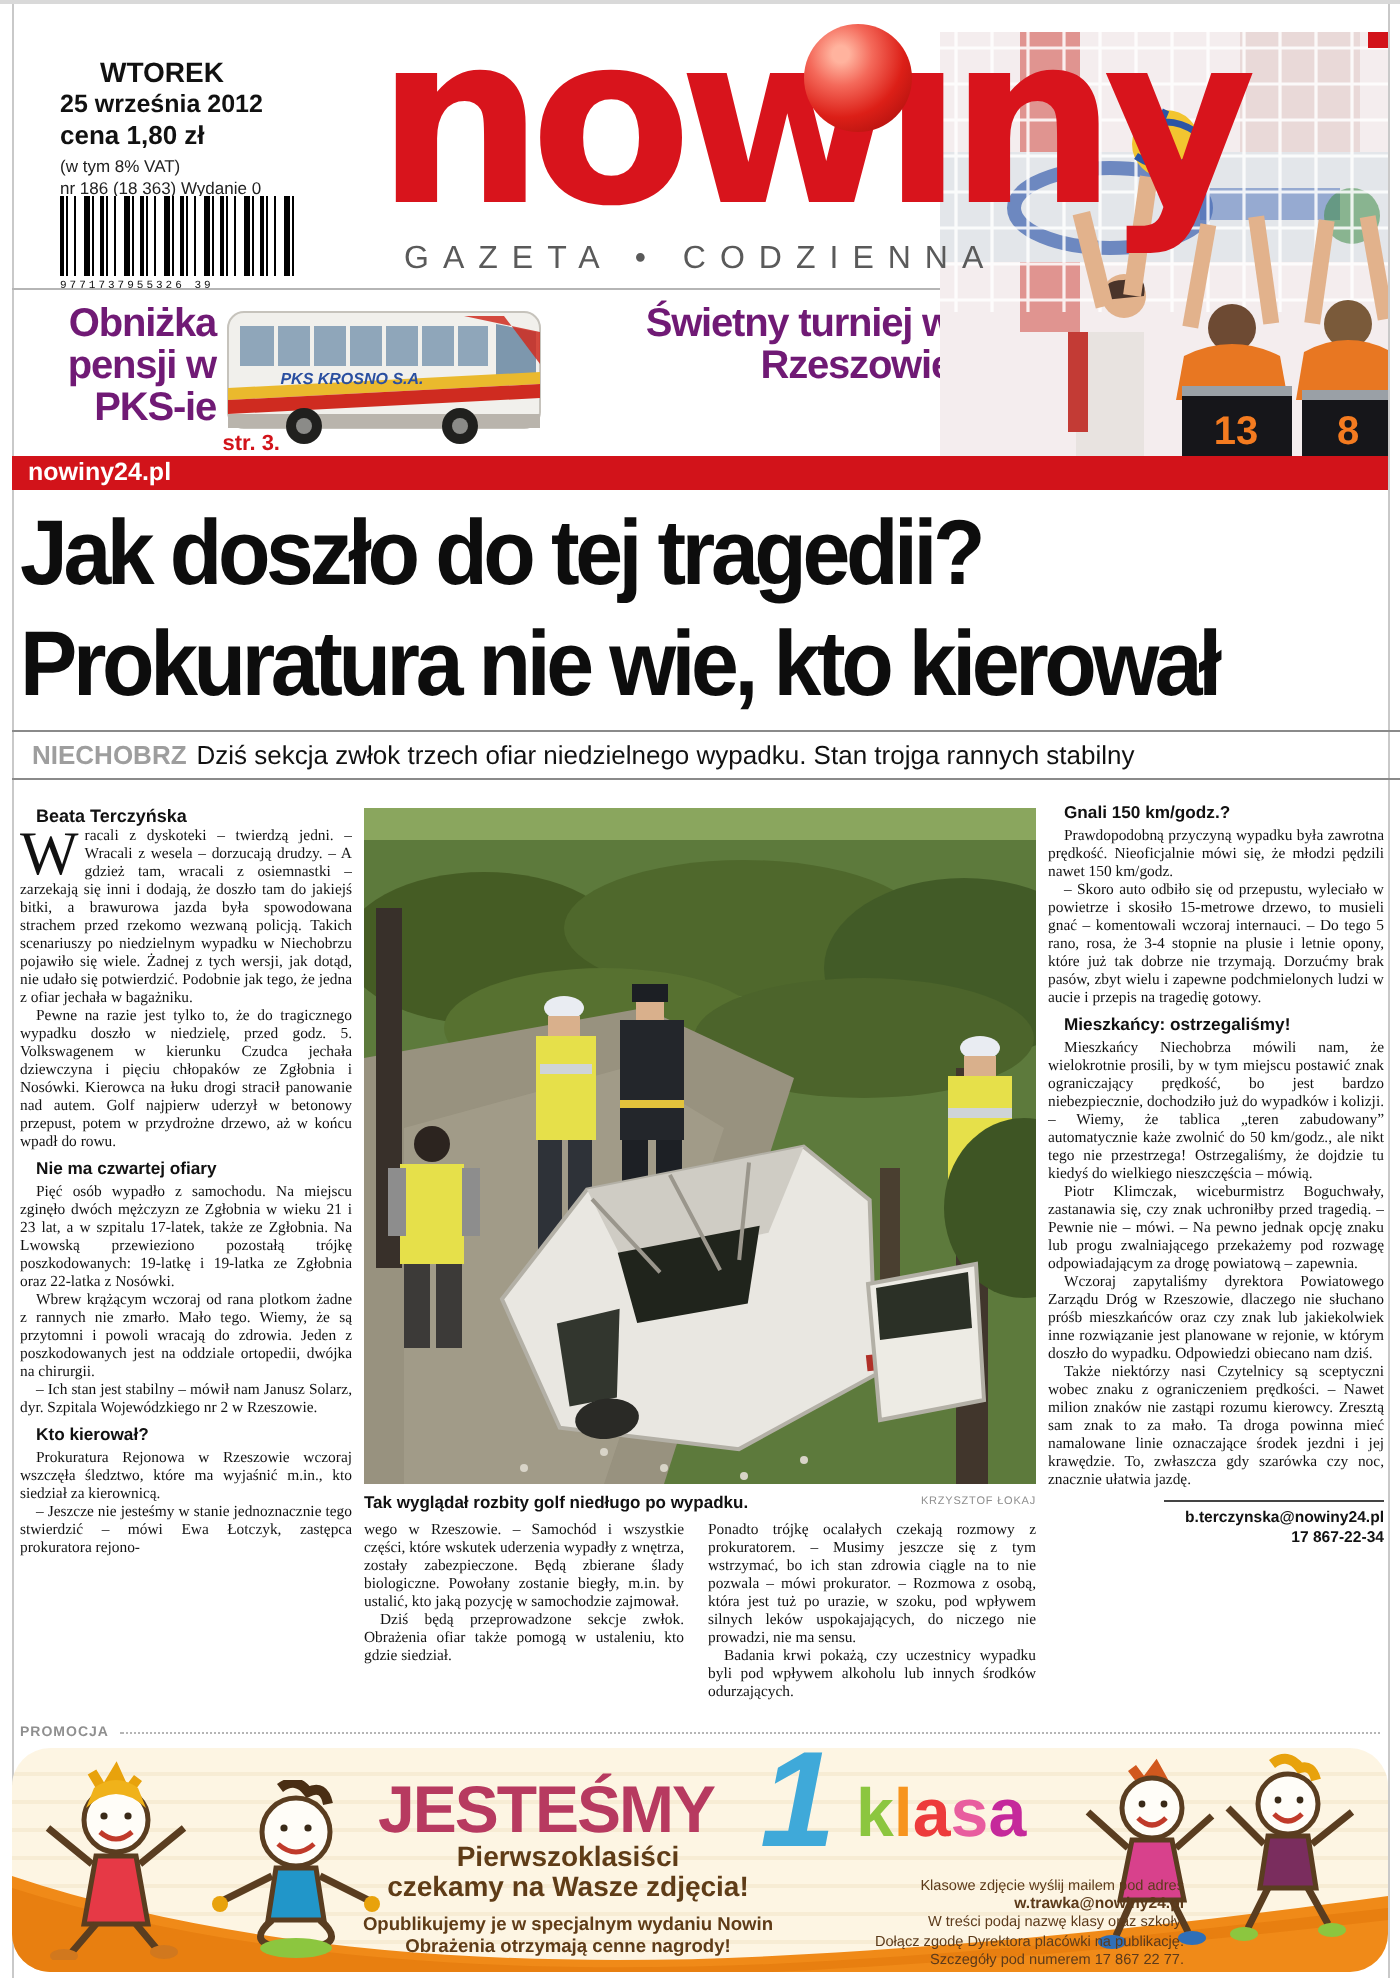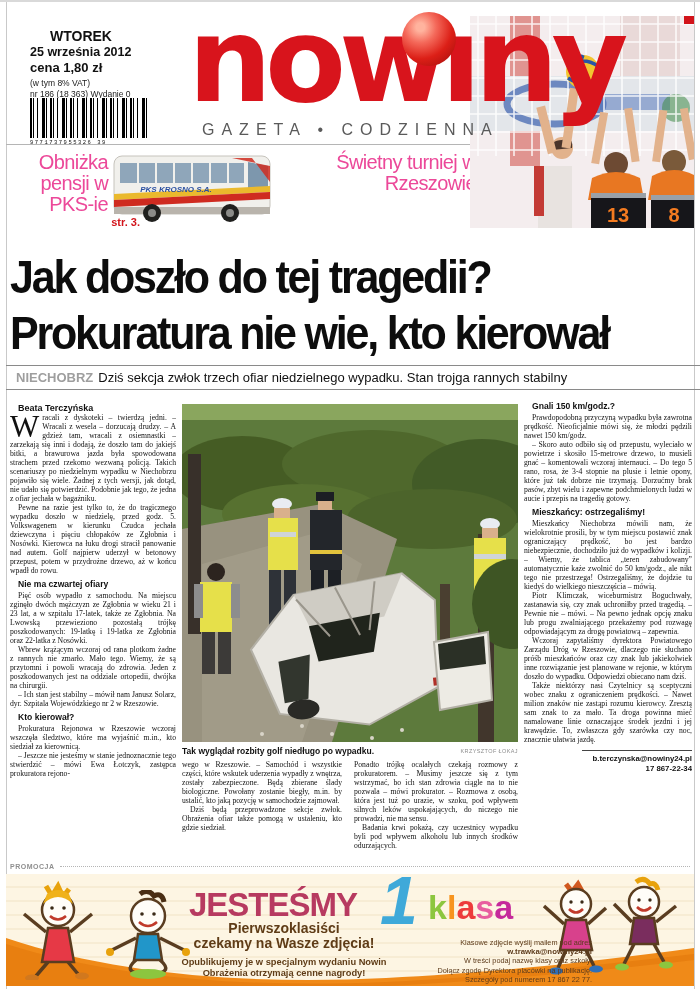--- a/index.html
+++ b/index.html
@@ -19,21 +19,21 @@
      background:repeating-linear-gradient(90deg,#000 0 2px,#fff 2px 3px,#000 3px 4px,#fff 4px 7px,#000 7px 8px,#fff 8px 12px,#000 12px 15px,#fff 15px 16px,#000 16px 17px,#fff 17px 20px);}
   .barcode-num{left:30px;top:137px;width:120px;font-size:5.5px;letter-spacing:1.5px;font-family:"Liberation Mono",monospace;}
   .logo{left:188px;top:2px;z-index:3;font-family:"DejaVu Sans",sans-serif;font-weight:bold;
         font-size:118px;line-height:112px;letter-spacing:-7px;color:#d8141c;}
   .logo-ball{left:402px;top:10px;width:54px;height:54px;border-radius:50%;z-index:4;
         background:radial-gradient(circle at 34% 28%,#ffb39e 0 8%,#f4695a 30%,#dc1f17 60%,#a40d0c 95%);}
   .tagline{left:202px;top:119px;z-index:3;font-size:16px;letter-spacing:7px;color:#5a5a5a;}
   .mast-rule{left:6px;top:142px;width:466px;height:1px;background:#b5b5b5;}
 
   
-  .teaser-title{font-weight:normal;font-size:20px;line-height:21px;letter-spacing:-0.6px;text-align:right;color:#ec4899;}
+  .teaser-title{font-weight:bold;font-size:20px;line-height:21px;letter-spacing:-0.6px;text-align:right;color:#701a75;}
   .pageref{color:#d2131a;font-weight:bold;font-size:11px;text-align:right;padding-left:32px;}
   .sitebar{left:6px;top:226px;width:688px;height:17px;background:#d2131a;z-index:5;}
   .sitebar span{display:block;padding-left:8px;color:#fff;font-weight:bold;font-size:12.5px;line-height:17px;}
 
   
   .headline{left:10px;top:247px;width:686px;font-weight:bold;color:#0d0d0d;
             font-size:43px;line-height:52px;letter-spacing:-2.2px;transform:scaleY(1.07);transform-origin:top left;}
   .kicker{left:6px;top:363px;width:676px;border-top:1px solid #8a8a8a;border-bottom:1px solid #8a8a8a;
           padding:4px 10px;font-size:13px;}
   .kicker b{color:#9e9e9e;margin-right:5px;}
@@ -49,21 +49,21 @@
   .credit{font-size:5.5px;color:#8d8d8d;letter-spacing:.4px;}
   .contact{margin-top:6px;text-align:right;font-family:"Liberation Sans",sans-serif;font-weight:bold;font-size:7.8px;line-height:10px;}
   .contact .rule{margin:0 0 3px auto;width:110px;height:1px;background:#444;}
 
   .promo-row{left:10px;top:861px;width:680px;display:flex;align-items:center;gap:6px;}
   .promo-row span{font-size:7px;font-weight:bold;color:#8f8f8f;letter-spacing:.5px;}
   .promo-row i{flex:1;border-top:1px dotted #b5b5b5;height:0;}
 
   
   .ad{left:6px;top:872px;width:688px;height:112px;overflow:hidden;
-      background:repeating-linear-gradient(180deg,#fdf5e3 0 12px,#f7ecd4 12px 14px);}
+      background:repeating-linear-gradient(180deg,#fdf5e3 0 12px,#f7ecd4 12px 14px);border-radius:19px;}
   .ad-title{left:183px;top:12px;font-size:33px;font-weight:bold;letter-spacing:-1px;color:#b73a60;}
   .ad-one{left:374px;top:-8px;font-size:68px;font-weight:bold;font-style:italic;color:#3fa9d9;line-height:68px;}
   .ad-klasa{left:422px;top:14px;font-size:34px;font-weight:bold;letter-spacing:0;}
   .ad-center{left:152px;top:47px;width:252px;text-align:center;color:#5f3c17;}
   .ad-center .big{font-size:14px;font-weight:bold;line-height:15px;}
   .ad-center .small{font-size:9.3px;font-weight:bold;line-height:11px;}
   .ad-right{left:406px;top:64px;width:180px;font-size:7.3px;line-height:9.2px;color:#5c3a1a;text-align:right;}
   .ad-right b{font-size:7.8px;}
 </style>
 </head>
@@ -178,20 +178,23 @@
         <circle cx="40" cy="65" r="4" fill="#8b8b88"></circle>
       <circle cx="118" cy="65" r="9" fill="#20201e"></circle>
         <circle cx="118" cy="65" r="4" fill="#8b8b88"></circle>
       <text x="64" y="44" text-anchor="middle" font-family="Liberation Sans,sans-serif" font-style="italic" font-weight="bold" font-size="8" fill="#2a4fa0">PKS KROSNO S.A.</text>
     </svg>
   </div>
 
   <div class="abs teaser-title" style="left:280px;top:150px;width:196px;">Świetny turniej w Rzeszowie</div>
   <div class="abs pageref" style="left:280px;top:215px;width:196px;">str. 21.</div>
 
+  <div class="abs sitebar">
+    <span>nowiny24.pl</span>
+  </div>
 
   <div class="abs headline">
     <div>Jak doszło do tej tragedii?</div>
     <div>Prokuratura nie wie, kto kierował</div>
   </div>
 
   <div class="abs kicker">
     <b>NIECHOBRZ</b><span>Dziś sekcja zwłok trzech ofiar niedzielnego wypadku. Stan trojga rannych stabilny</span>
   </div>
 

